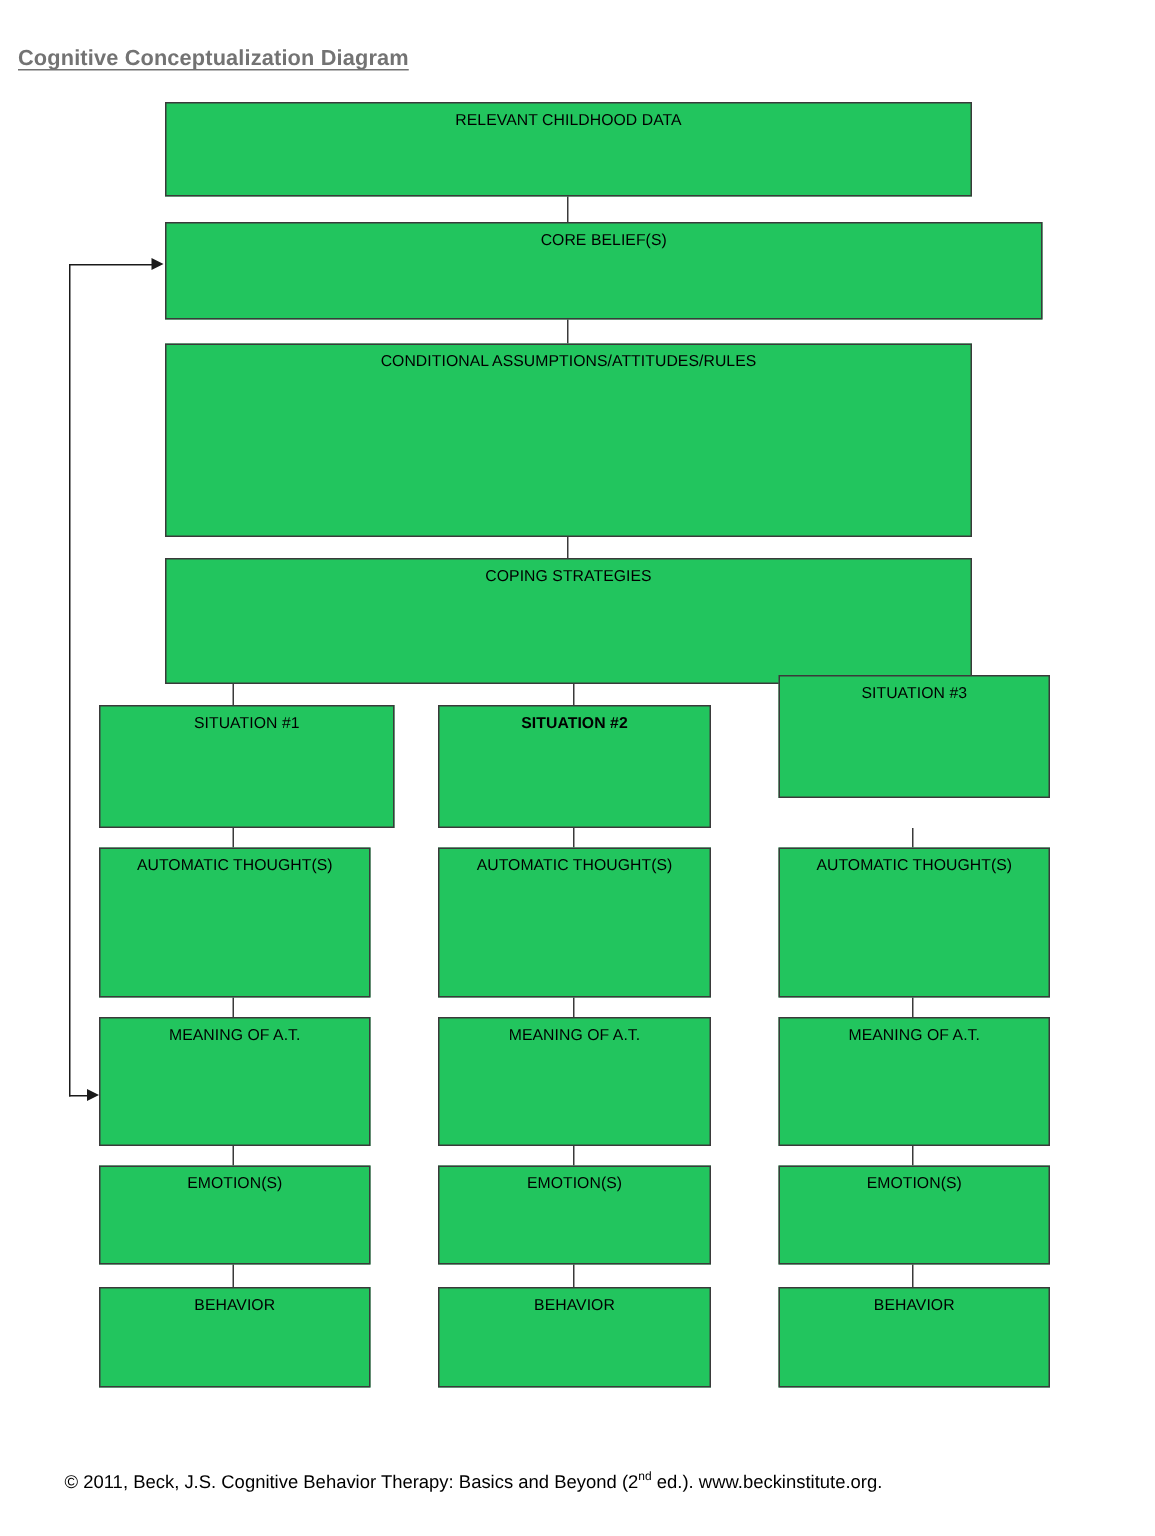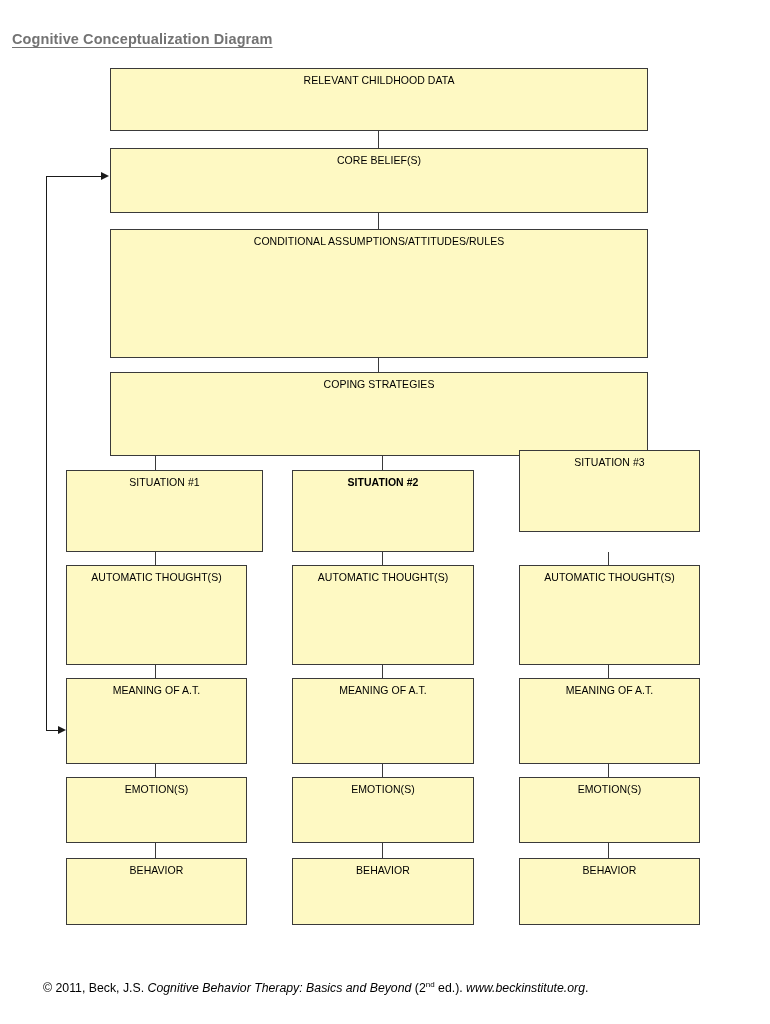--- a/index.html
+++ b/index.html
@@ -29,21 +29,21 @@
     color: #737373;
   }
   .title span {
     text-decoration: underline;
     text-underline-offset: 2.5px;
   }
   .box {
     position: absolute;
     box-sizing: border-box;
     border: 1.4px solid #3a3a3a;
-    background: #fef9c3;
+    background: #22c55e;
   }
   .box > .box-label {
     position: absolute;
     left: 0;
     right: 0;
     top: 5px;
     text-align: center;
     font-size: 10.5px;
     line-height: 13px;
     color: #000;
@@ -75,21 +75,21 @@
   }
   .footer {
     position: absolute;
     left: 43px;
     top: 980px;
     font-size: 12.3px;
     line-height: 16px;
     color: #000;
     white-space: nowrap;
   }
-  .footer .it { font-style: italic; }
+  .footer .it { }
   .footer sup {
     font-size: 8px;
     vertical-align: super;
     line-height: 0;
   }
 </style>
 </head>
 <body>
 
 <div id="page">
@@ -97,21 +97,21 @@
   <div class="title">
     <span>Cognitive Conceptualization Diagram</span>
   </div>
 
   <div class="box" style="left:110px; top:68px; width:538px; height:63px;">
     <div class="box-label">RELEVANT CHILDHOOD DATA</div>
   </div>
 
   <div class="conn" style="left:378px; top:131px; height:17px;"></div>
 
-  <div class="box" style="left:110px; top:148px; width:538px; height:65px;">
+  <div class="box" style="left:110px; top:148px; width:585px; height:65px;">
     <div class="box-label">CORE BELIEF(S)</div>
   </div>
 
   <div class="conn" style="left:378px; top:213px; height:16px;"></div>
 
   <div class="box" style="left:110px; top:229px; width:538px; height:129px;">
     <div class="box-label">CONDITIONAL ASSUMPTIONS/ATTITUDES/RULES</div>
   </div>
 
   <div class="conn" style="left:378px; top:358px; height:14px;"></div>

